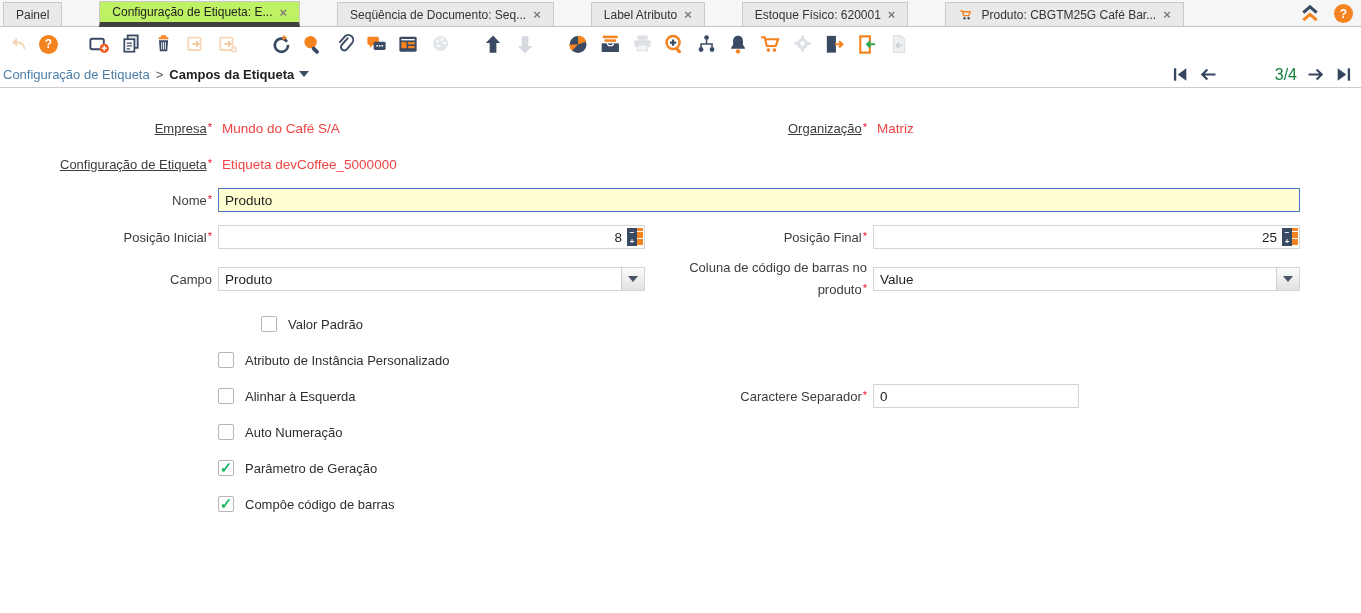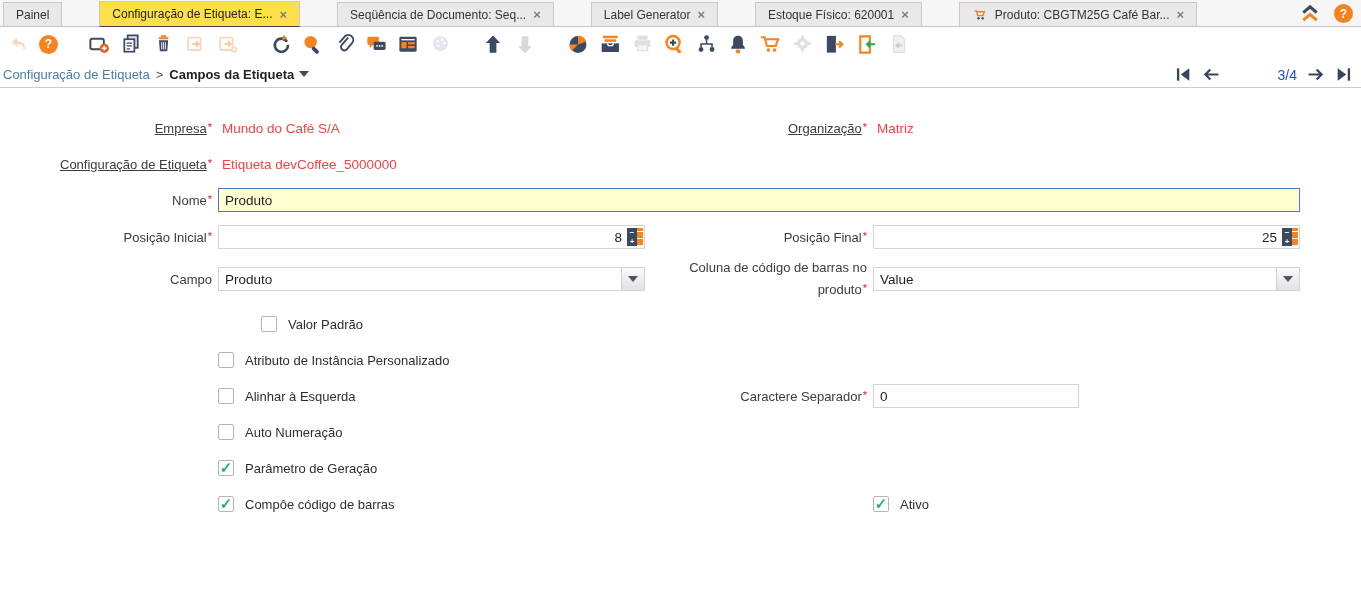--- a/index.html
+++ b/index.html
@@ -6,42 +6,42 @@
   html,body { background:#e9e9e9; }
   body { font-family: "Liberation Sans", sans-serif; }
   .screen { width:1361px; height:613px; position:relative; background:#fff; overflow:hidden; }
 
   
   .tabbar { height:27px; background:#f6f6f6; border-bottom:1px solid #c3c3c3;
             display:flex; align-items:flex-end; padding-left:3px; position:relative;gap:33px; }
   .tab { height:24px; display:flex; align-items:center; gap:7px; padding:0 12px;
          background:#e9e9e9; border:1px solid #c9c9c9; border-bottom:none; margin-right:4px;
          font-size:12px; color:#333; white-space:nowrap; cursor:default; }
-  .tab.active { background:#fde047; height:26px; margin-bottom:-1px; border-bottom:1px solid #404040; color:#222; }
+  .tab.active { background:#bef264; height:26px; margin-bottom:-1px; border-bottom:5px solid #404040; color:#222; }
   .tab .x { color:#7d7d7d; font-weight:bold; font-size:13px; line-height:1; }
   .tab .tab-cart { display:inline-flex; width:16px; height:14px; }
   .tabbar-right { position:absolute; right:8px; top:2px; display:flex; align-items:center; gap:10px; }
   .hdr-help, .tb-help { width:19px; height:19px; border-radius:50%; background:#F5831F; color:#fff;
          font-size:12px; font-weight:bold; display:flex; align-items:center; justify-content:center; }
 
   
   .toolbar { height:34px; background:#fff; display:flex; align-items:center; gap:9px; padding-left:7px; }
   .tbi { width:23px; height:23px; display:flex; align-items:center; justify-content:center; }
   .sp { width:12px; }
 
   
   .crumbbar { height:27px; display:flex; align-items:center; padding-left:3px;
               border-bottom:1px solid #ccc; position:relative; background:#fff; }
   .crumb-link { color:#4b7ea8; font-size:13px; }
   .crumb-sep { color:#555; font-size:13px; margin:0 6px; }
   .crumb-cur { color:#222; font-size:13px; font-weight:bold; }
   .crumb-caret { width:0; height:0; border-left:5px solid transparent; border-right:5px solid transparent;
                  border-top:6px solid #3A4A63; margin-left:5px; display:inline-block; }
   .recnav { position:absolute; right:8px; top:0; height:27px; display:flex; align-items:center; gap:8px; }
-  .recnav .pos { font-size:14px; color:#1d4ed8;margin-left:48px; }
+  .recnav .pos { font-size:16px; color:#15803d;margin-left:48px; }
   .recnav .nv { width:20px; height:18px; display:flex; align-items:center; justify-content:center; }
 
   
   .form { padding-top:22px; width:1300px; }
   .row { display:flex; align-items:center; height:36px; }
   .row.pos { height:38px; }
   .row.campo { height:46px; }
   .row.cb-first { margin-top:4px;padding-left:43px; }
   .lbl { font-size:13px; color:#3c3c3c; text-align:right; }
   .lbl.c1 { width:212px; }
@@ -92,21 +92,21 @@
     </div>
     <div class="tab active">
       <span>Configuração de Etiqueta: E...</span>
       <span class="x">×</span>
     </div>
     <div class="tab">
       <span>Seqüência de Documento: Seq...</span>
       <span class="x">×</span>
     </div>
     <div class="tab">
-      <span>Label Generator</span>
+      <span>Label Atributo</span>
       <span class="x">×</span>
     </div>
     <div class="tab">
       <span>Estoque Físico: 620001</span>
       <span class="x">×</span>
     </div>
     <div class="tab">
       <span class="tab-cart">
         <svg viewBox="0 0 24 24" width="16" height="14">
             <path d="M2 5h4l2 8h9l2.4-6.5H7" fill="none" stroke="#F5831F" stroke-width="2.4"></path>
@@ -460,20 +460,16 @@
       </div>
     </div>
 
     <div class="row">
       <div class="lbl c1"></div>
       <div class="fld c1 cbrow">
         <span class="cb checked"></span>
         <span class="cbl">Compôe código de barras</span>
       </div>
       <div class="lbl c2"></div>
-      <div class="fld c2 cbrow">
-        <span class="cb checked"></span>
-        <span class="cbl">Ativo</span>
-      </div>
     </div>
 
   </div>
 </div>
 
 </body></html>

